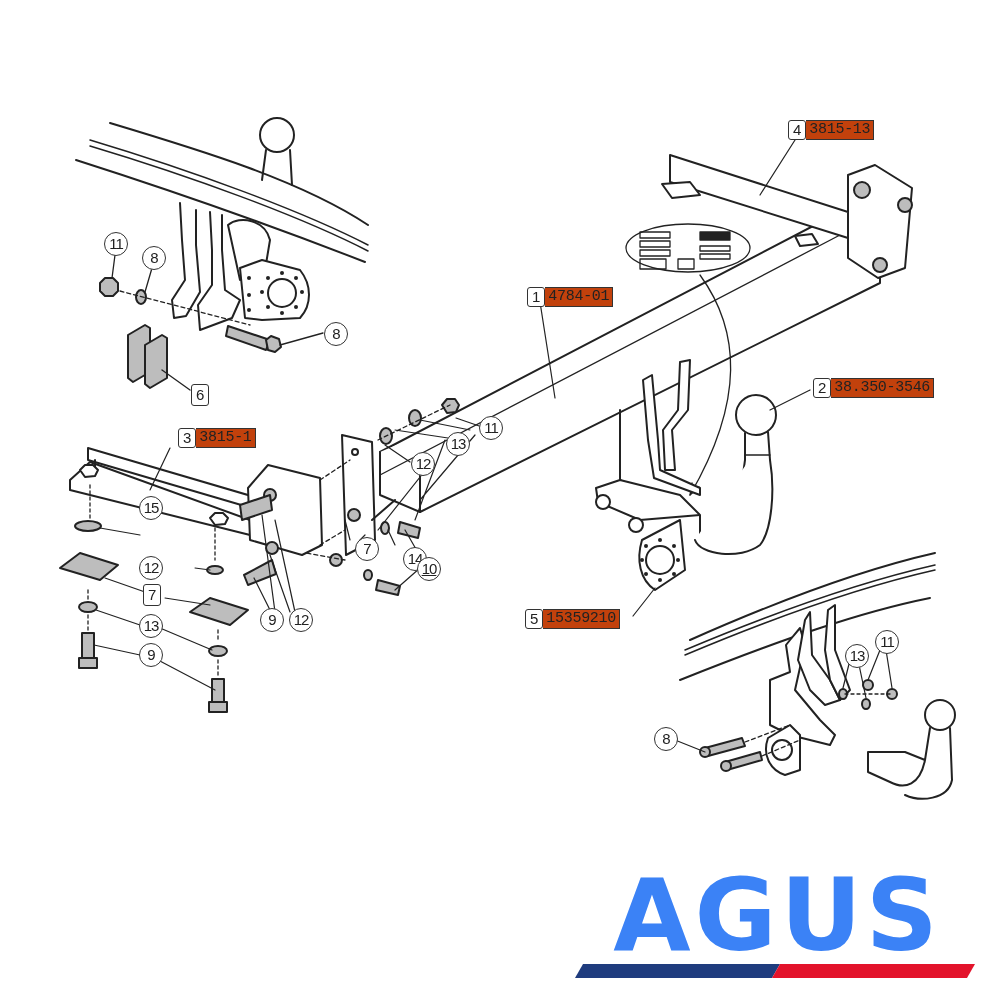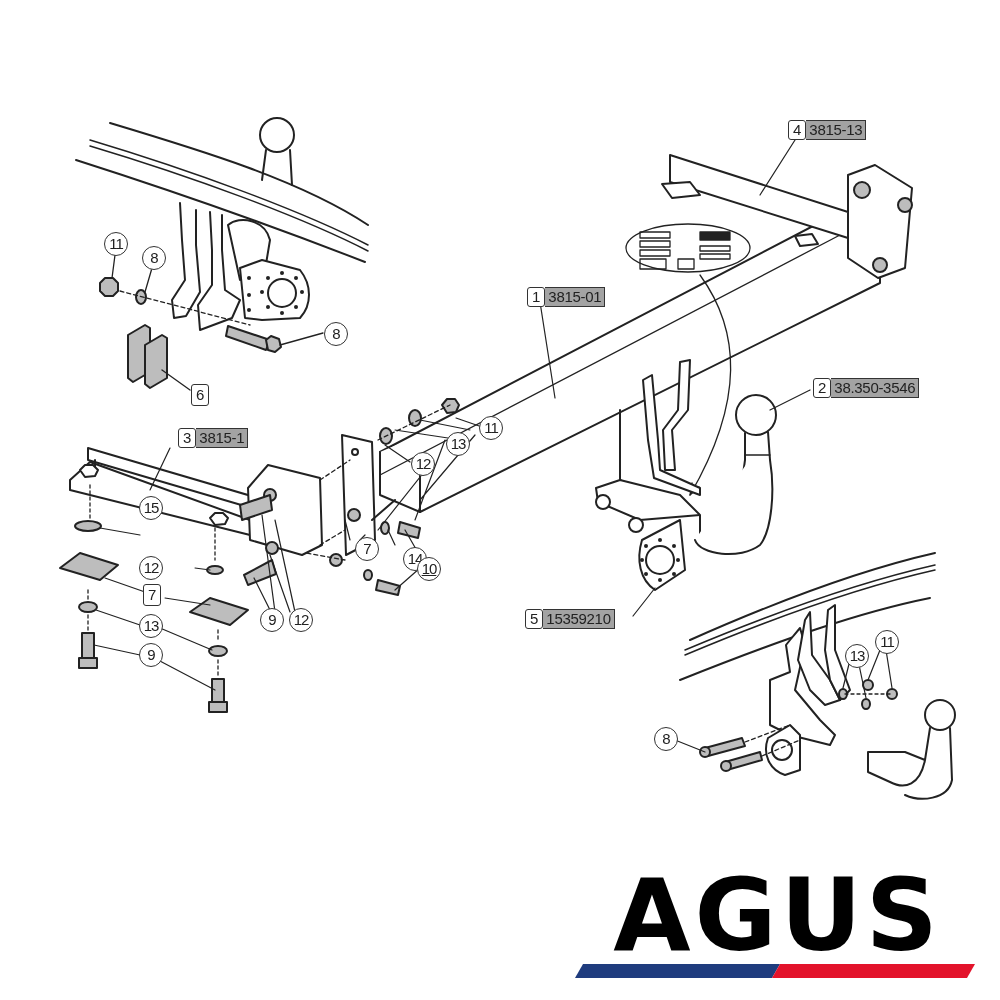--- a/index.html
+++ b/index.html
@@ -1,24 +1,24 @@
 <!DOCTYPE html>
 <html><head>
   <meta charset="utf-8">
   <style>
     html, body { margin: 0; padding: 0; background: #ffffff; }
     body { width: 1000px; height: 1000px; position: relative; overflow: hidden; font-family: "Liberation Sans", sans-serif; }
     #diagram { position: absolute; left: 0; top: 0; width: 1000px; height: 1000px; }
     .part-label { position: absolute; display: flex; align-items: center; font-size: 15px; color: #222; }
     .part-num { border: 1.5px solid #333; border-radius: 3px; padding: 0 4px; line-height: 18px; background: #fff; }
-    .part-code { border: 1.5px solid #333; border-left: none; padding: 0 3px; line-height: 18px; background: #a3a3a3; letter-spacing: -0.3px; }
+    .part-code { border: 1.5px solid #333; border-left: none; padding: 0 3px; line-height: 18px; background: #c2410c; letter-spacing: -0.3px; font-family: Liberation Mono, monospace; }
     .callout { position: absolute; width: 22px; height: 22px; border: 1.3px solid #333; border-radius: 50%; background: #fff; font-size: 15px; line-height: 22px; text-align: center; color: #222; letter-spacing: -1px; }
     .boxlabel { position: absolute; border: 1.3px solid #333; border-radius: 3px; background: #fff; font-size: 15px; padding: 0 4px; line-height: 20px; color: #222; }
     #logo { position: absolute; left: 575px; top: 868px; width: 405px; height: 112px; }
-    #logo-text { position: absolute; left: 0; top: 0; width: 405px; text-align: center; font-family: "DejaVu Sans", sans-serif; font-weight: bold; font-size: 100px; line-height: 96px; letter-spacing: 4px; color: #000000; }
+    #logo-text { position: absolute; left: 0; top: 0; width: 405px; text-align: center; font-family: "DejaVu Sans", sans-serif; font-weight: bold; font-size: 100px; line-height: 96px; letter-spacing: 4px; color: #3b82f6; }
   </style>
 </head>
 <body>
 
 <svg id="diagram" viewBox="0 0 1000 1000" xmlns="http://www.w3.org/2000/svg" fill="none" stroke="#222" stroke-width="2" stroke-linecap="round" stroke-linejoin="round">
 
   <g>
     <path d="M110 123 C200 150, 300 180, 368 225"></path>
     <path d="M90 140 C190 170, 300 210, 368 245" stroke-width="1.5"></path>
     <path d="M90 146 C190 176, 300 216, 368 251" stroke-width="1.5"></path>
@@ -206,21 +206,21 @@
     <path d="M795 140 L760 195" stroke-width="1.2"></path>
   </g>
 </svg>
 
 <div class="part-label" style="left:788px; top:120px;">
   <span class="part-num">4</span>
   <span class="part-code">3815-13</span>
 </div>
 <div class="part-label" style="left:527px; top:287px;">
   <span class="part-num">1</span>
-  <span class="part-code">3815-01</span>
+  <span class="part-code">4784-01</span>
 </div>
 <div class="part-label" style="left:813px; top:378px;">
   <span class="part-num">2</span>
   <span class="part-code">38.350-3546</span>
 </div>
 <div class="part-label" style="left:178px; top:428px;">
   <span class="part-num">3</span>
   <span class="part-code">3815-1</span>
 </div>
 <div class="part-label" style="left:525px; top:609px;">

